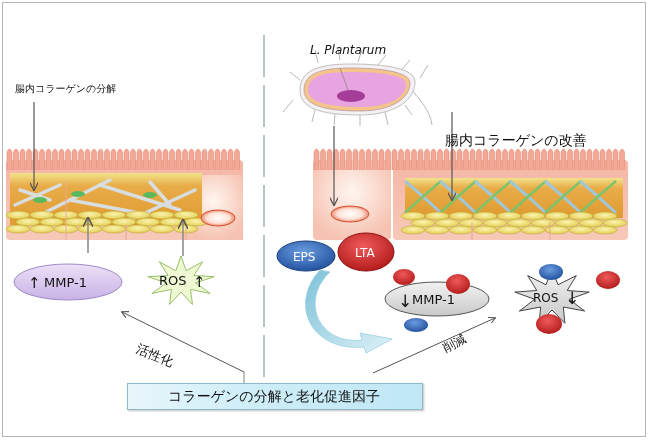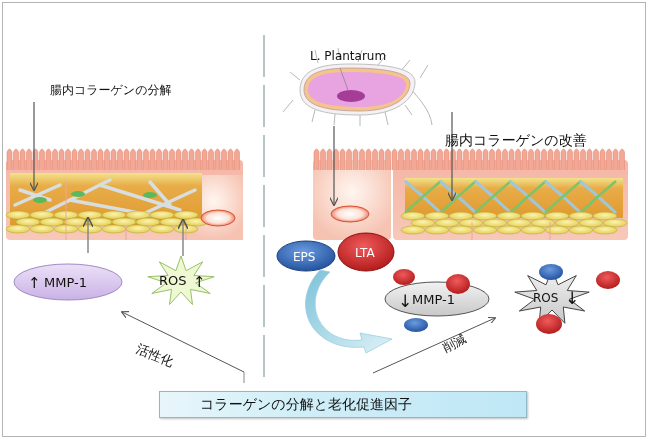--- a/index.html
+++ b/index.html
@@ -3,29 +3,29 @@
 <meta charset="utf-8">
 <style>
   html, body { margin: 0; padding: 0; background: #ffffff; }
   body { width: 650px; height: 441px; position: relative; overflow: hidden;
          font-family: "DejaVu Sans", "Liberation Sans", sans-serif; }
   #frame { position: absolute; left: 2px; top: 2px; width: 644px; height: 435px;
            border: 1px solid #b4b4b4; box-sizing: border-box; background: #fff; }
   svg#diagram { position: absolute; left: 0; top: 0; }
   .jp { font-family: "DejaVu Sans", sans-serif; }
   .label { position: absolute; white-space: nowrap; color: #111; }
-  #left-title { left: 15px; top: 82px; font-size: 12px; margin-left: 35px; }
+  #left-title { left: 15px; top: 82px; font-size: 10px; }
   #right-title { left: 445px; top: 90px; font-size: 14px; margin-top: 42px; }
-  #bacteria-name { left: 310px; top: 49px; font-size: 12px; }
+  #bacteria-name { left: 310px; top: 43px; font-size: 12px; font-style: italic; }
   #activate-label { left: 140px; top: 340px; font-size: 13px; transform: rotate(22deg); transform-origin: left top; }
   #reduce-label { left: 440px; top: 342px; font-size: 12px; transform: rotate(-28deg); transform-origin: left top; }
-  #bottom-box { position: absolute; left: 127px; top: 391px; width: 368px; height: 27px;
+  #bottom-box { position: absolute; left: 127px; top: 383px; width: 296px; height: 27px;
                 border: 1px solid #8fb8c8; box-sizing: border-box;
                 background: linear-gradient(to right, #e8f6fb 0%, #cfeef8 40%, #bfe7f5 100%);
-                box-shadow: 1px 1px 2px rgba(0,0,0,0.25); margin-left: 32px; }
+                box-shadow: 1px 1px 2px rgba(0,0,0,0.25); }
   #bottom-text { position: absolute; left: 40px; top: 4px; font-size: 14px; color: #111; white-space: nowrap; }
   .svgtext { font-family: "DejaVu Sans", sans-serif; }
 </style>
 </head>
 <body>
 
 <div id="frame"></div>
 
 <svg id="diagram" width="650" height="441" viewBox="0 0 650 441">
   <defs>

